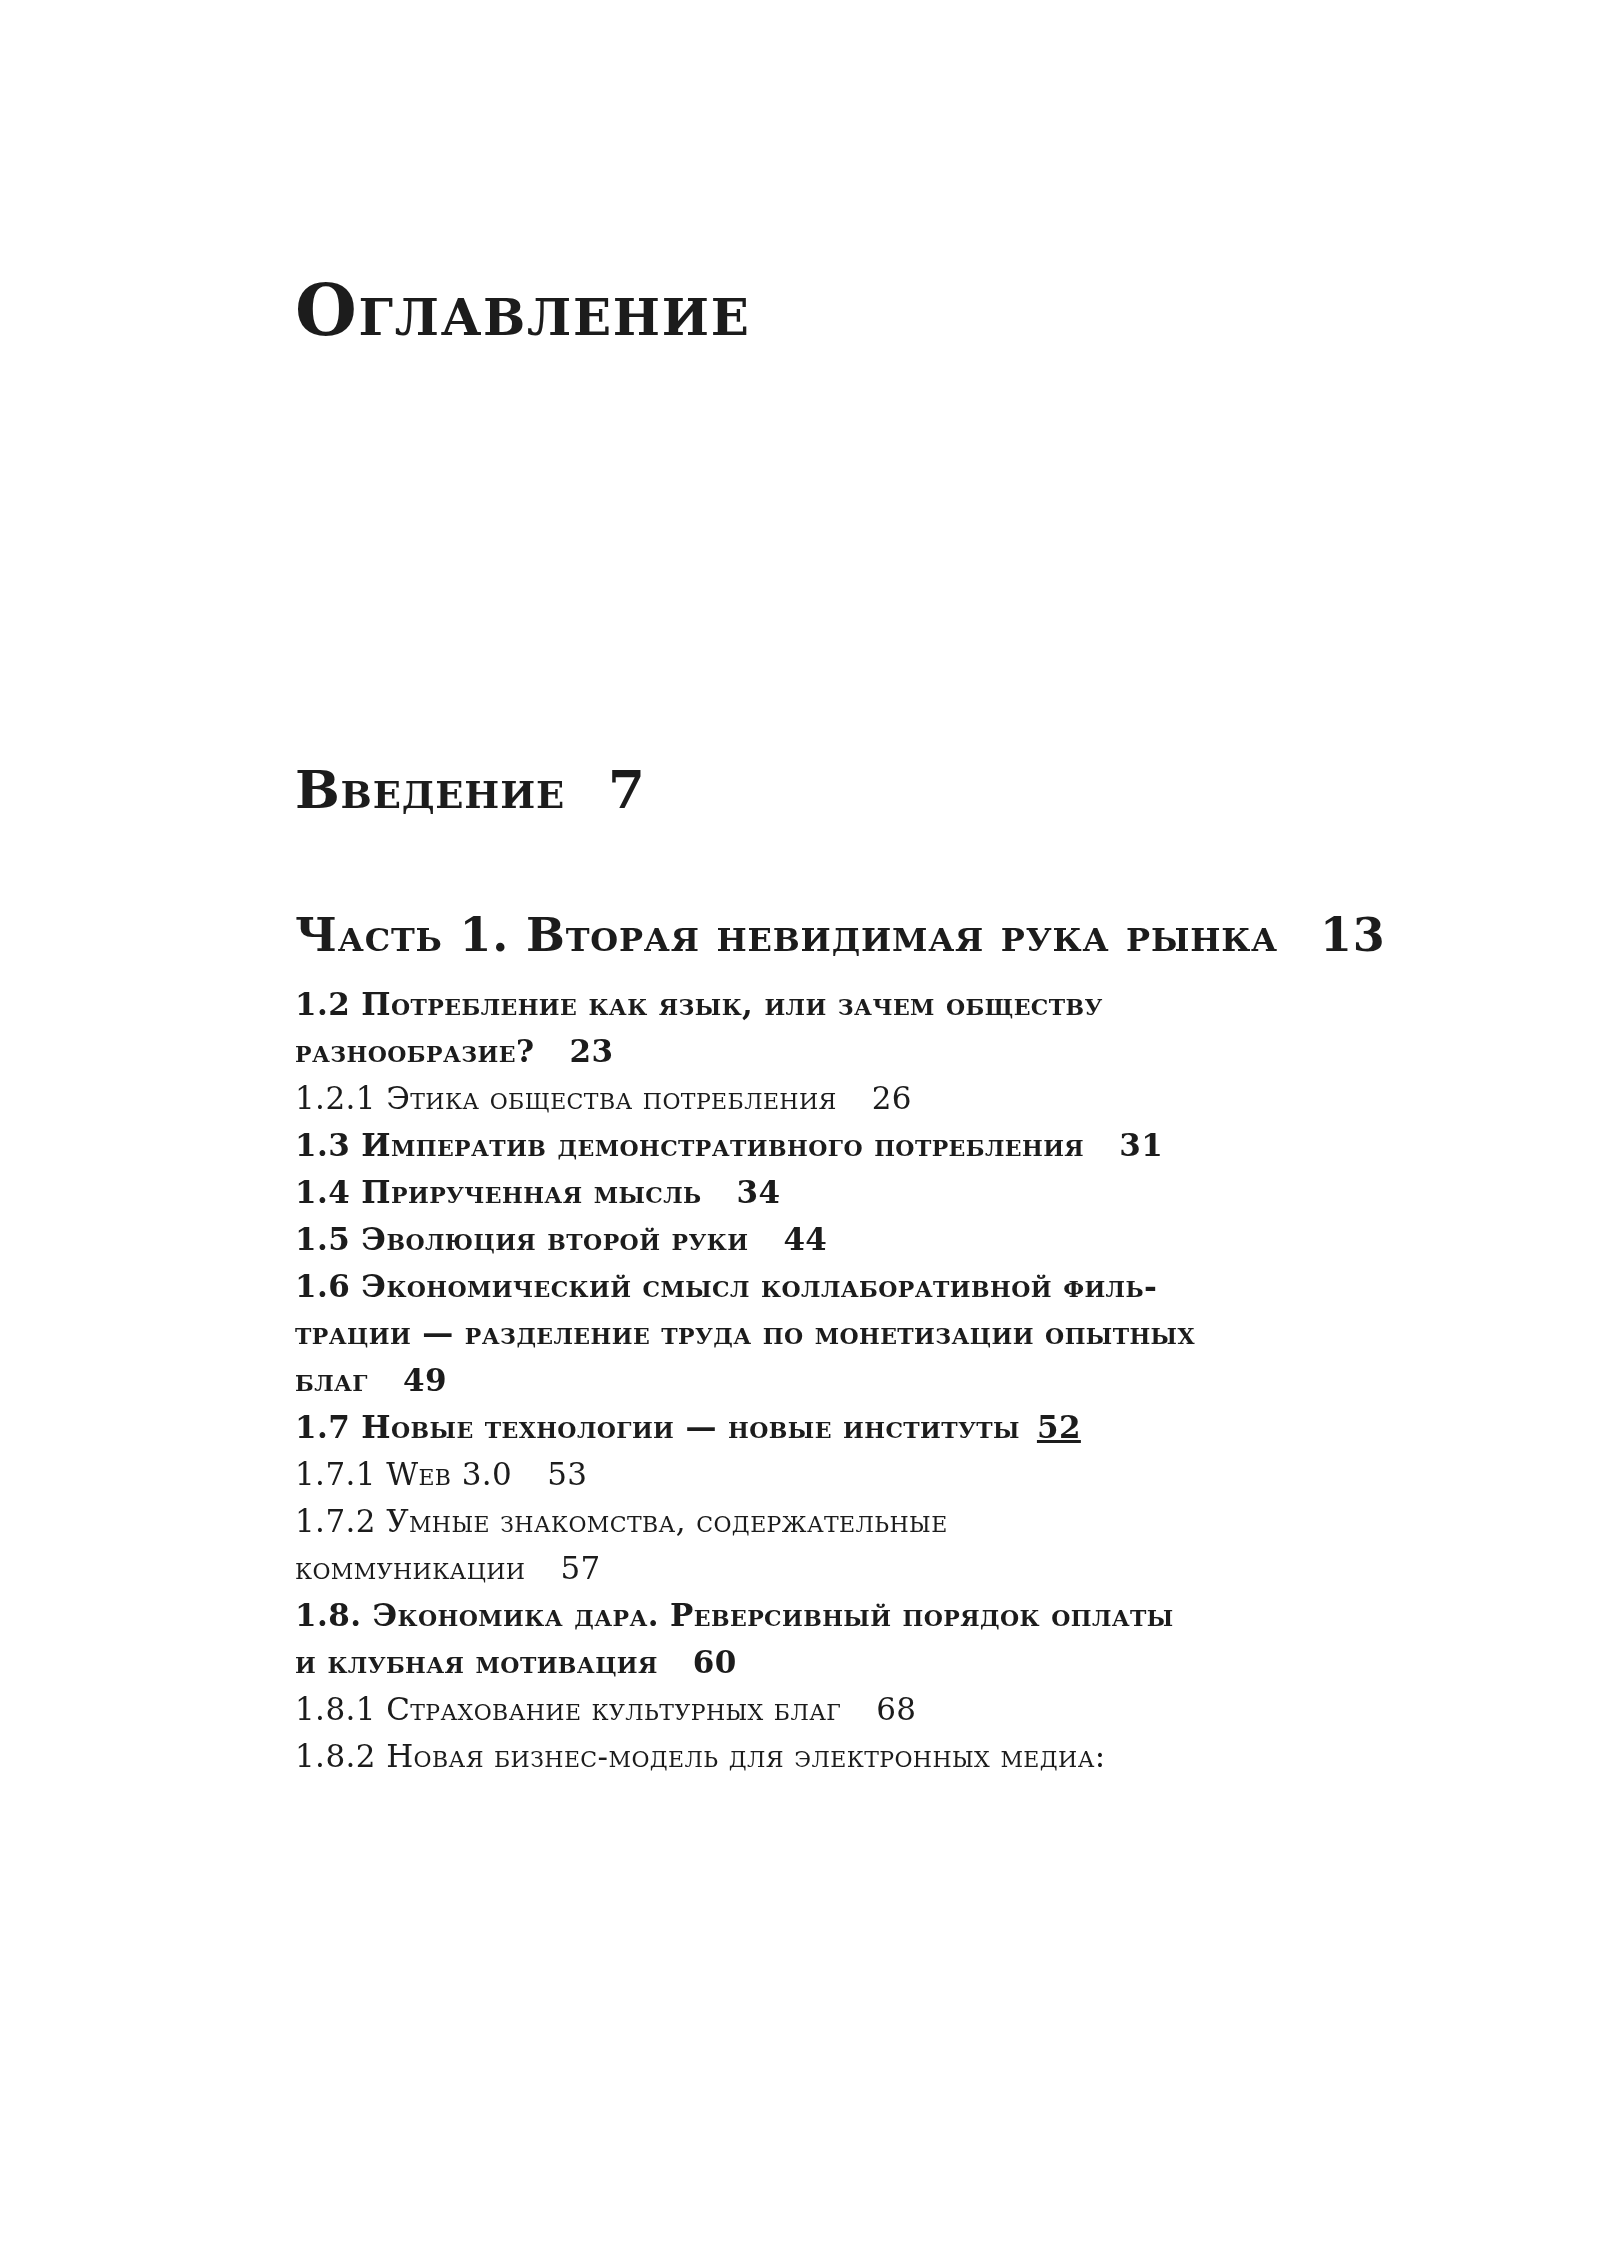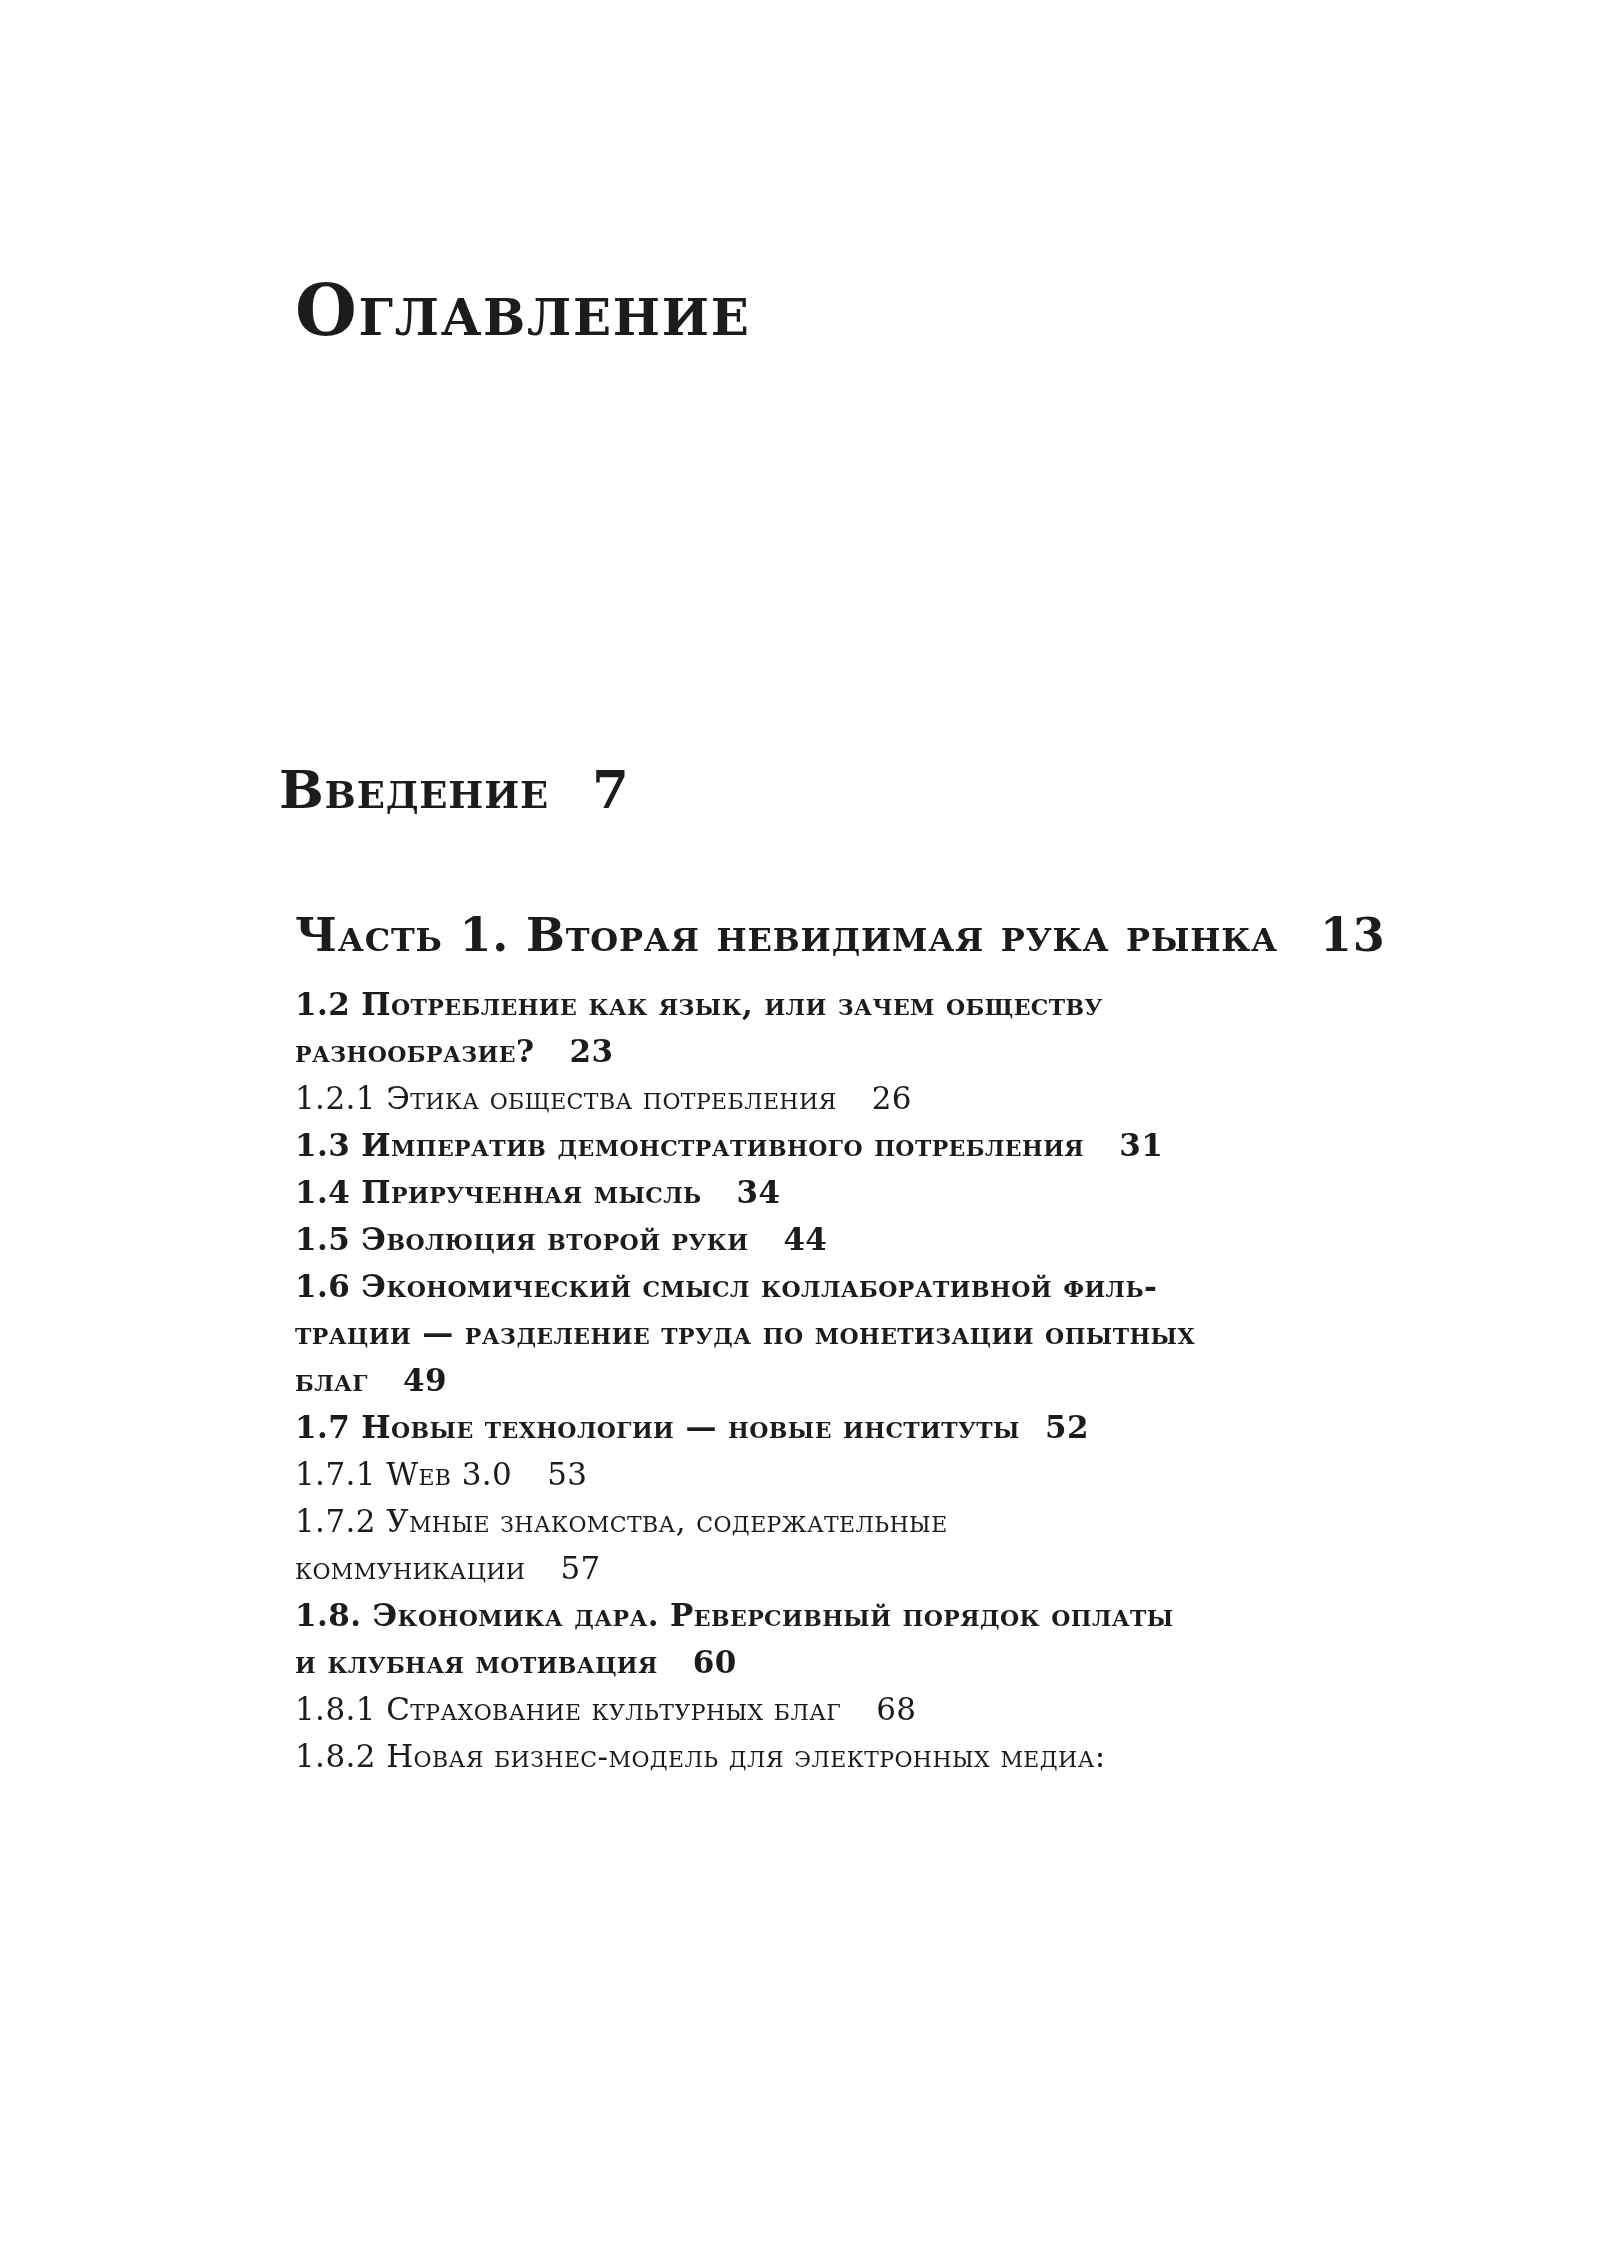--- a/index.html
+++ b/index.html
@@ -24,21 +24,21 @@
     font-size: 71px;
     line-height: 71px;
     font-weight: 700;
     font-variant-caps: small-caps;
     font-variant: small-caps;
     letter-spacing: 1.7px;
     white-space: nowrap;
   }
   .intro {
     position: absolute;
-    left: 279px;
+    left: 295px;
     top: 763px;
     font-size: 53px;
     line-height: 53px;
     font-weight: 700;
     font-variant-caps: small-caps;
     font-variant: small-caps;
     letter-spacing: 0.8px;
     white-space: nowrap;
   }
   .toc {
@@ -61,21 +61,21 @@
     line-height: 50px;
     font-weight: 700;
     margin-bottom: 21px;
     letter-spacing: 0.8px;
   }
   .toc-line.b { font-weight: 700; }
   .toc-line.r { font-weight: 400; }
   .pg { margin-left: 35px; }
   .pg-intro { margin-left: 43px; }
   .toc-line.part .pg { margin-left: 42px; }
-  .pg.tight { margin-left: 25px; }
+  .pg.tight { margin-left: 17px; text-decoration: underline; }
   .pg:empty { display: none; }
 </style>
 </head>
 <body>
 
 <div class="page">
   <h1 class="title">Оглавление</h1>
 
   <div class="intro"><span>Введение</span><span class="pg pg-intro">7</span></div>
 

